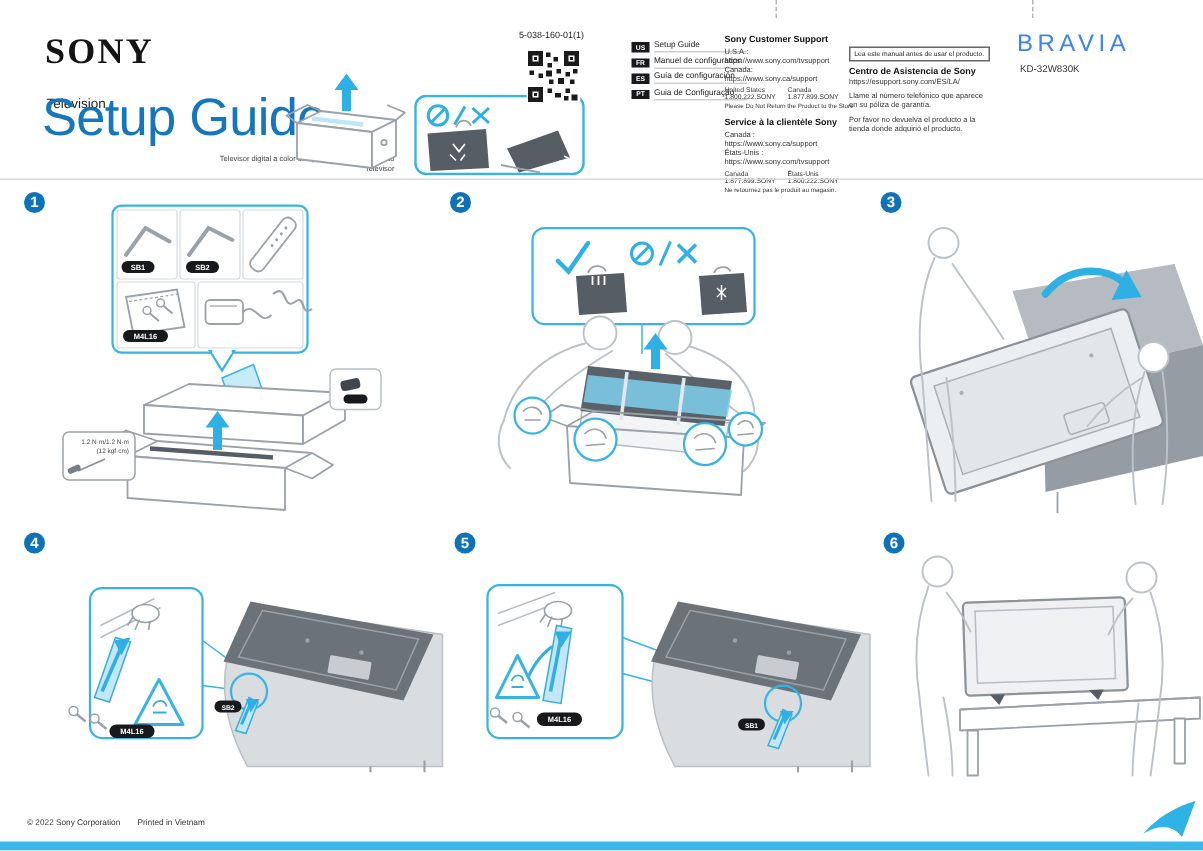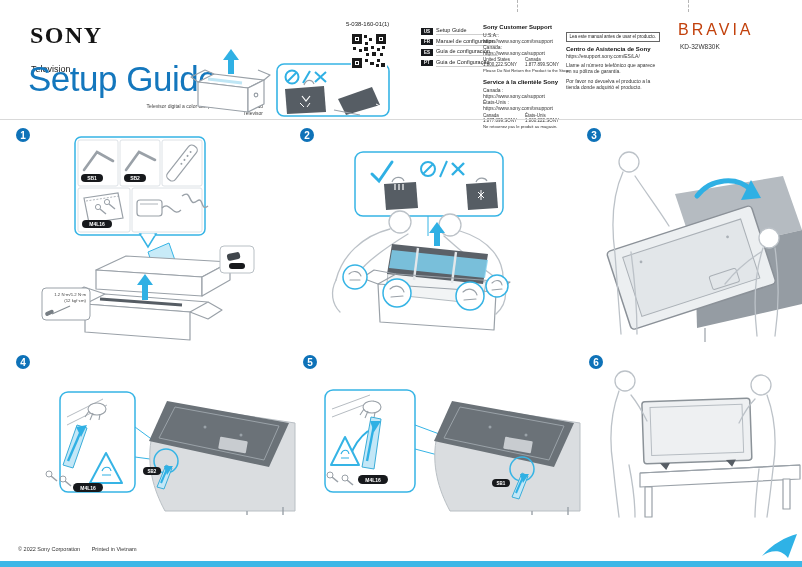--- a/index.html
+++ b/index.html
@@ -22,21 +22,21 @@
   .support-col { color:#333; }
   .sup-title { font-size:6px; font-weight:bold; color:#111; margin-bottom:1.5px; }
   .sup-line { font-size:5px; line-height:6.2px; }
   .sup-note { font-size:4.2px; line-height:6px; white-space:nowrap; }
   .sup-phones { display:flex; gap:8px; margin:1px 0; }
   .sup-phones .ph-label { font-size:4.5px; }
   .sup-phones .ph-num { font-size:4.5px; }
   .boxed-note { display:inline-block; border:0.5px solid #666; padding:1.5px 2.5px; font-size:4.5px; white-space:nowrap; margin-bottom:4px; color:#222; }
   .es-para { font-size:5px; line-height:6.2px; margin-bottom:3px; }
 
-  .bravia { left:678px; top:21px; font-size:16px; letter-spacing:3px; color:#c2410c; font-weight:400; }
+  .bravia { left:678px; top:21px; font-size:16px; letter-spacing:3px; color:#3b82f6; font-weight:400; }
   .model { left:680px; top:43px; font-size:6.5px; color:#333; }
 
   .hdr-divider { left:0; top:119px; width:802px; border-top:1px solid #d9d9d9; }
 
   .step-num { width:14px; height:14px; border-radius:50%; background:#0e72b8; color:#fff; font-size:10px; font-weight:bold; display:flex; align-items:center; justify-content:center; }
 
   .fold-mark { width:0; height:12px; border-left:1px dashed #b5b5b5; top:0; }
 
   .footer-text { left:18px; top:546px; font-size:5.5px; color:#333; }
   .footer-text span + span { margin-left:10px; }

